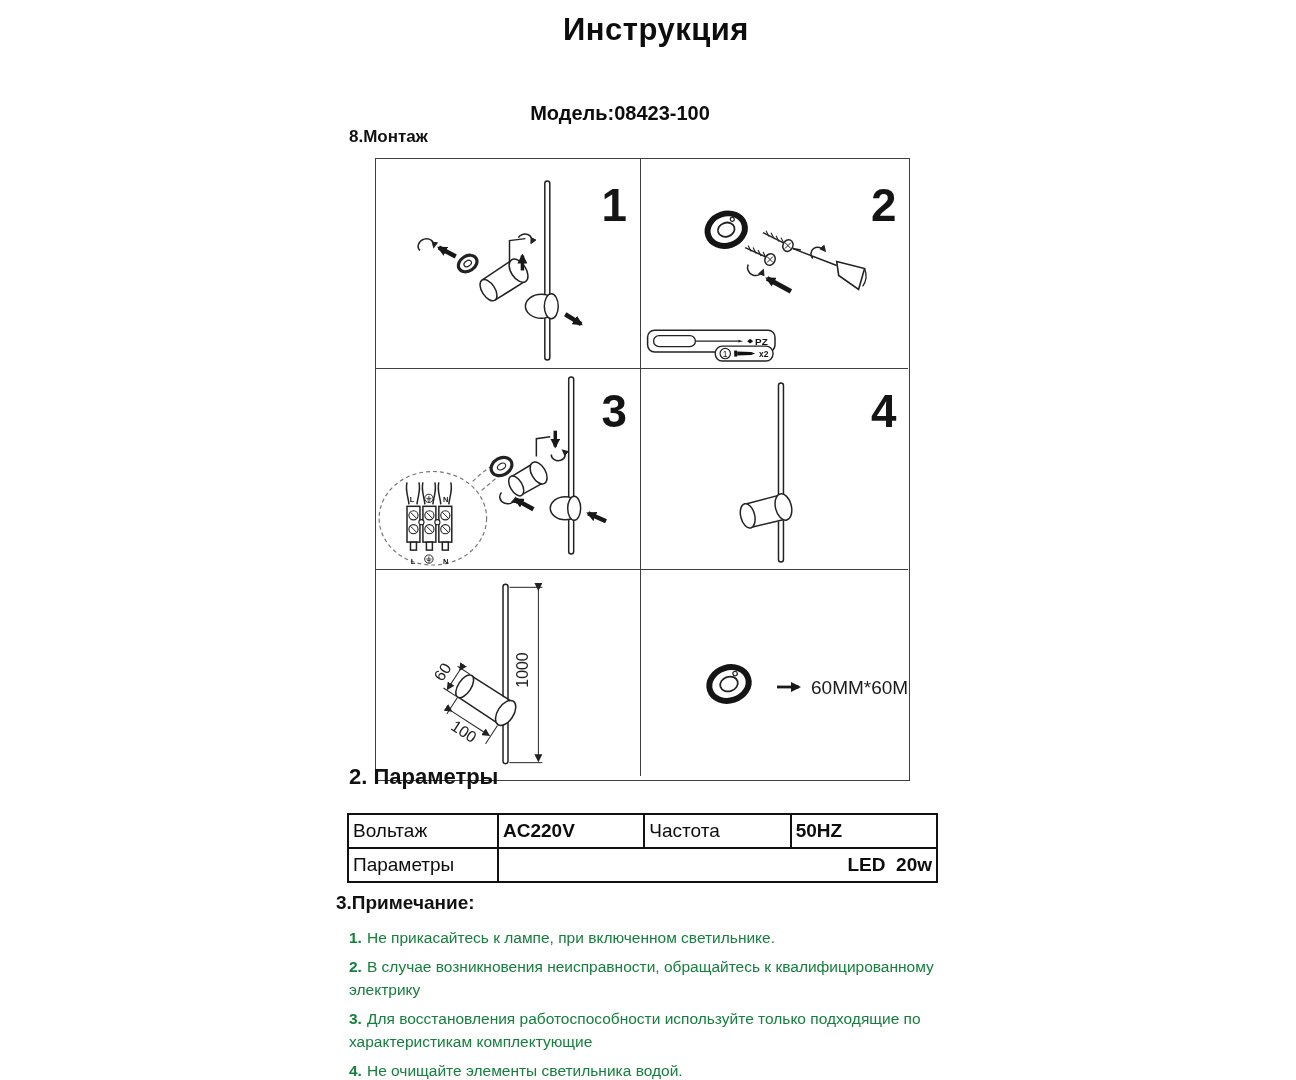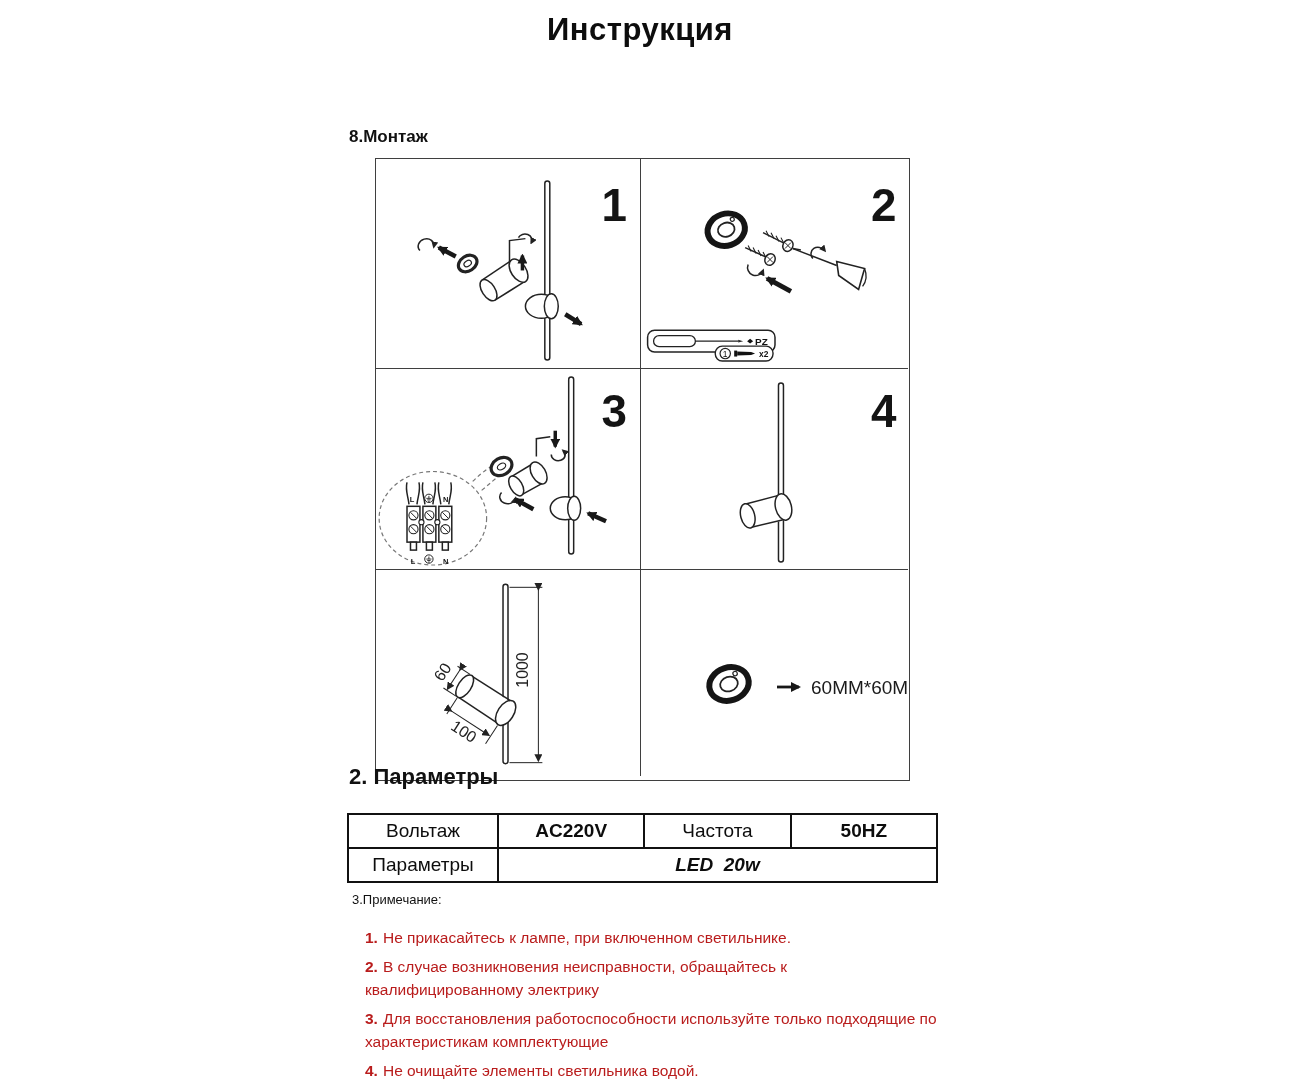--- a/index.html
+++ b/index.html
@@ -2,66 +2,67 @@
 <html><head>
 <meta charset="utf-8">
 <style>
   html,body{margin:0;padding:0;background:#ffffff;}
   .page{
     position:relative;width:1296px;height:1080px;background:#ffffff;overflow:hidden;
     font-family:"Liberation Sans","DejaVu Sans",sans-serif;color:#111;
   }
   .doc-title{
     position:absolute;top:12px;left:0;width:1280px;text-align:center;
-    font-size:31px;font-weight:700;letter-spacing:0.5px;color:#0d0d0d;
+    font-size:31px;font-weight:700;letter-spacing:0.5px;color:#0d0d0d;padding-left:16px;
   }
   .model-line{
     position:absolute;top:102px;left:350px;width:540px;text-align:center;
     font-size:20px;font-weight:700;color:#0d0d0d;
   }
   .sec-montage{position:absolute;top:127px;left:349px;font-size:17px;font-weight:700;}
   .sec-params{position:absolute;top:764px;left:349px;font-size:22px;font-weight:700;}
-  .sec-notes{position:absolute;top:892px;left:352px;font-size:13px;font-weight:400;}
+  .sec-notes{position:absolute;top:892px;left:336px;font-size:19px;font-weight:700;}
   .grid{
     position:absolute;left:375px;top:158px;width:535px;height:623px;
     border:1.5px solid #3f3f3f;box-sizing:border-box;
     display:grid;grid-template-columns:265px 267px;grid-template-rows:210px 201px 206px;
     background:#fff;
   }
   .cell{position:relative;box-sizing:border-box;}
   .cell.br{border-right:1.5px solid #3f3f3f;}
   .cell.bb{border-bottom:1.5px solid #3f3f3f;}
   .cell svg{display:block;width:100%;height:100%;}
   .step-num{font-family:"Liberation Sans",sans-serif;font-size:46px;font-weight:700;fill:#141414;}
   .dimtext{font-family:"Liberation Sans",sans-serif;font-size:16px;fill:#222;}
   .plate-text{font-family:"Liberation Sans",sans-serif;font-size:19px;fill:#1a1a1a;}
   .tinytext{font-family:"Liberation Sans",sans-serif;fill:#111;}
   .params-table{
     position:absolute;left:347px;top:813px;width:591px;
     border:2px solid #111;border-collapse:collapse;table-layout:fixed;background:#fff;
   }
   .params-table td{
-    border:2px solid #111;height:32px;text-align:center;vertical-align:middle;
+    border:2px solid #111;height:32px;text-align:left;vertical-align:middle;
     font-size:19px;color:#0d0d0d;padding:0 4px;white-space:pre;
   }
   .params-table td.val{font-weight:700;font-size:19px;}
-  .params-table td.left{text-align:center;font-style:italic;}
+  .params-table td.left{text-align:right;}
   .c-label{width:140px;}
   .notes{position:absolute;left:349px;top:926px;width:600px;}
-  .notes p{margin:0 0 6px 16px;font-size:15.5px;line-height:23px;color:#b91c1c;}
+  .notes p{margin:0 0 6px 0;font-size:15.5px;line-height:23px;color:#15803d;}
   .notes b{margin-right:5px;}
   .ln{stroke:#222;fill:none;stroke-width:1.5;}
   .fw{fill:#fff;stroke:#222;stroke-width:1.5;}
 </style>
 </head>
 <body>
 
 <div class="page">
 
   <div class="doc-title">Инструкция</div>
+  <div class="model-line">Модель:08423-100</div>
   <div class="sec-montage">8.Монтаж</div>
 
   <div class="grid">
 
     <div class="cell br bb">
       <svg viewBox="0 0 265 210">
         <defs>
           <marker id="a1" viewBox="0 0 10 10" refX="8" refY="5" markerWidth="10" markerHeight="10" orient="auto" markerUnits="userSpaceOnUse">
               <path d="M0,0L10,5L0,10z" fill="#181818"></path>
             </marker>

